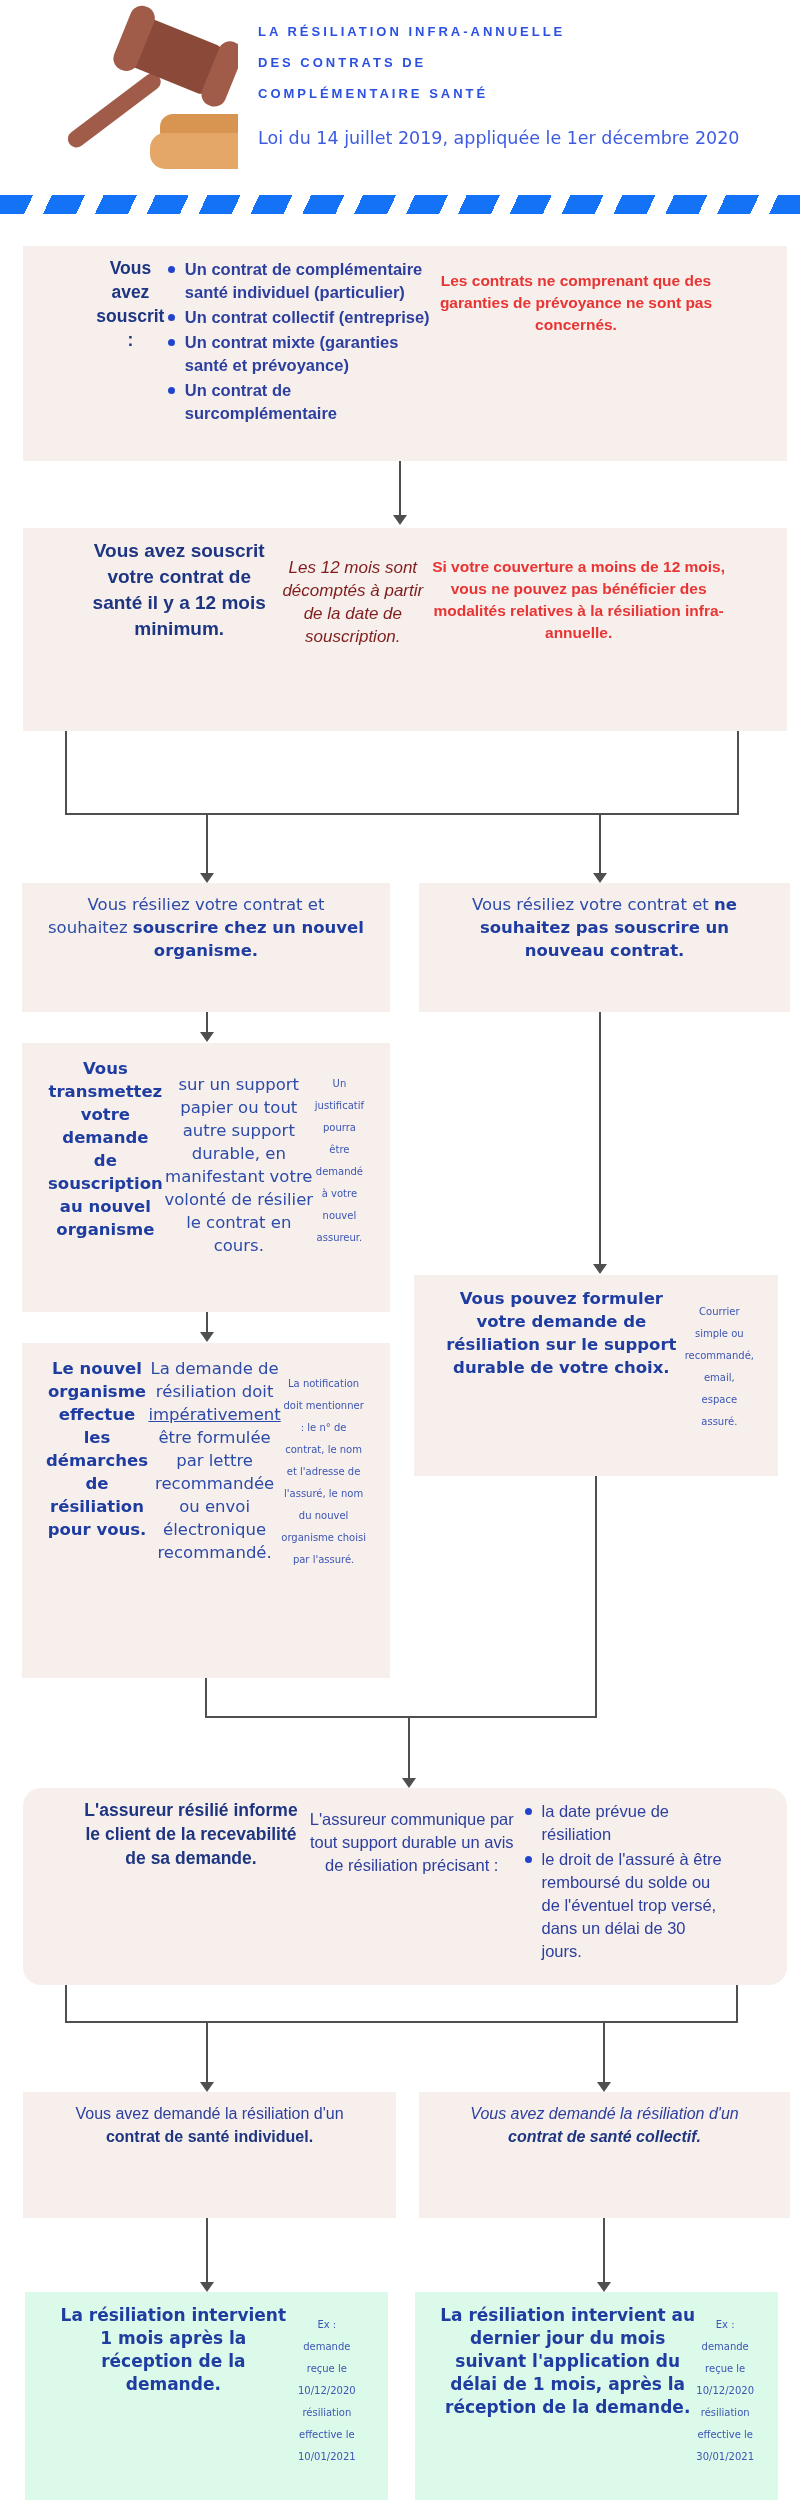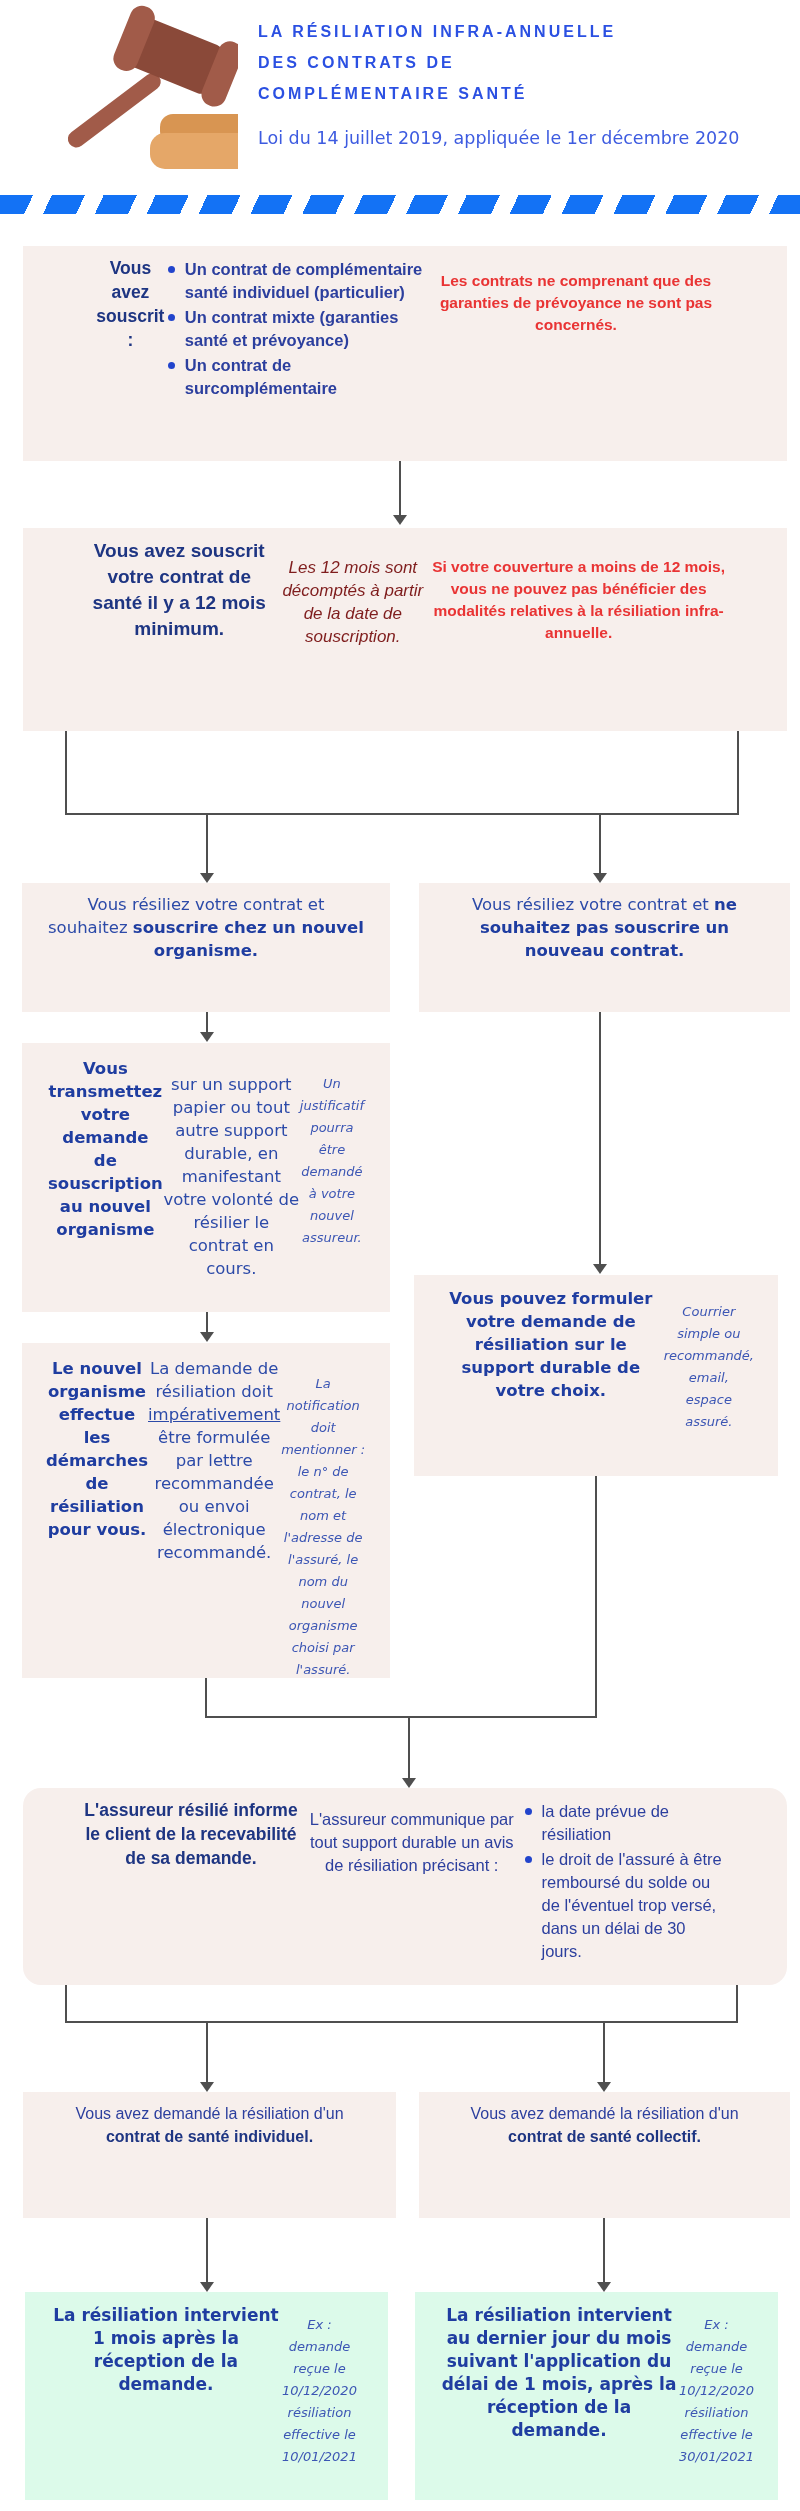--- a/index.html
+++ b/index.html
@@ -7,21 +7,21 @@
   .page{
     position:relative;width:800px;height:2511px;margin:0 auto;background:#ffffff;
     font-family:"Liberation Sans",sans-serif;overflow:hidden;
   }
 
   
   .header{position:absolute;left:0;top:0;width:800px;height:195px;}
   .gavel{position:absolute;left:38px;top:2px;}
   .title-block{position:absolute;left:258px;top:16px;width:510px;}
   .title-line{
-    font-family:"Liberation Sans",sans-serif;font-weight:700;font-size:16px;
+    font-family:"Liberation Sans",sans-serif;font-weight:700;font-size:13px;
     letter-spacing:3px;color:#2b50e2;line-height:31px;white-space:nowrap;
   }
   .subtitle{
     margin-top:17px;font-family:"DejaVu Sans",sans-serif;font-size:17.5px;
     color:#3d5be0;line-height:24px;white-space:nowrap;
   }
   .stripe{
     position:absolute;left:0;top:195px;width:800px;height:19px;
     background:repeating-linear-gradient(115deg,#1372f5 0 30px,transparent 30px 47px);
   }
@@ -36,21 +36,21 @@
   
   .c-head{font-weight:700;font-size:17.5px;color:#1e3582;line-height:24px;}
   .c-body{font-size:16.5px;color:#2c3f9e;line-height:23px;}
   .c-bold{font-weight:700;font-size:19px;color:#1e3582;line-height:26px;}
   .c-red{font-weight:600;font-size:15.5px;color:#e93434;line-height:22px;}
   .c-italic{font-style:italic;font-size:17px;color:#7f1d1d;line-height:23px;}
 
   
   .p-text{font-family:"DejaVu Sans",sans-serif;font-size:16.5px;color:#2c4aa8;line-height:23px;}
   .p-bold{font-family:"DejaVu Sans",sans-serif;font-weight:700;font-size:16.5px;color:#1f3da0;line-height:23px;}
-  .p-italic{font-family:"DejaVu Sans",sans-serif;font-style:italic;font-size:13px;color:#3c56b4;line-height:22px;}
+  .p-italic{font-family:"DejaVu Sans",sans-serif;font-size:10px;color:#3c56b4;line-height:22px;}
   .u{text-decoration:underline;}
 
   
   ul.blist{list-style:none;margin:0;padding:0;text-align:left;}
   ul.blist li{display:flex;align-items:flex-start;margin:2px 0;}
   ul.blist .dot{flex:0 0 auto;width:7px;height:7px;border-radius:50%;background:#2244cc;margin:8px 10px 0 0;}
 
   
   .vline,.hline{position:absolute;background:#4f4f4f;}
   .vline{width:2px;}
@@ -93,20 +93,24 @@
 
   <div class="box" style="left:23px;top:246px;width:764px;height:215px;padding:10px 70px;">
     <div class="c-head">Vous avez souscrit :</div>
     <ul class="blist c-body gap14" style="width:600px;font-weight:bold;">
       <li>
           <span class="dot"></span>
           <span>Un contrat de complémentaire santé individuel (particulier)</span>
         </li>
       <li>
           <span class="dot"></span>
+          <span>Un contrat collectif (entreprise)</span>
+        </li>
+      <li>
+          <span class="dot"></span>
           <span>Un contrat mixte (garanties santé et prévoyance)</span>
         </li>
       <li>
           <span class="dot"></span>
           <span>Un contrat de surcomplémentaire</span>
         </li>
     </ul>
     <div class="c-red gap14" style="max-width:560px;">Les contrats ne comprenant que des garanties de prévoyance ne sont pas concernés.</div>
   </div>
 
@@ -189,21 +193,21 @@
   <div class="vline" style="left:736px;top:1985px;height:38px;"></div>
   <div class="hline" style="left:65px;top:2021px;width:673px;"></div>
   <div class="vline" style="left:206px;top:2021px;height:61px;"></div>
   <div class="head" style="left:200px;top:2082px;"></div>
   <div class="vline" style="left:603px;top:2021px;height:61px;"></div>
   <div class="head" style="left:597px;top:2082px;"></div>
 
   <div class="box" style="left:23px;top:2092px;width:373px;height:126px;padding:10px 40px;">
     <div class="c-body" style="font-size:16px;"><span>Vous avez  demandé la résiliation d'un </span><span style="font-weight:700;color:#1e3582;">contrat de santé individuel.</span></div>
   </div>
-  <div class="box" style="left:419px;top:2092px;width:371px;height:126px;padding:10px 40px;">
+  <div class="box" style="left:419px;top:2092px;width:371px;height:126px;padding:10px 40px;font-style:italic;">
     <div class="c-body" style="font-size:16px;"><span>Vous avez  demandé la résiliation d'un </span><span style="font-weight:700;color:#1e3582;">contrat de santé collectif.</span></div>
   </div>
 
   <div class="vline" style="left:206px;top:2218px;height:64px;"></div>
   <div class="head" style="left:200px;top:2282px;"></div>
   <div class="vline" style="left:603px;top:2218px;height:64px;"></div>
   <div class="head" style="left:597px;top:2282px;"></div>
 
   <div class="box green" style="left:25px;top:2292px;width:363px;height:208px;padding:12px 28px;">
     <div class="p-bold" style="font-size:17px;">La résiliation intervient 1 mois après la réception de la demande.</div>

